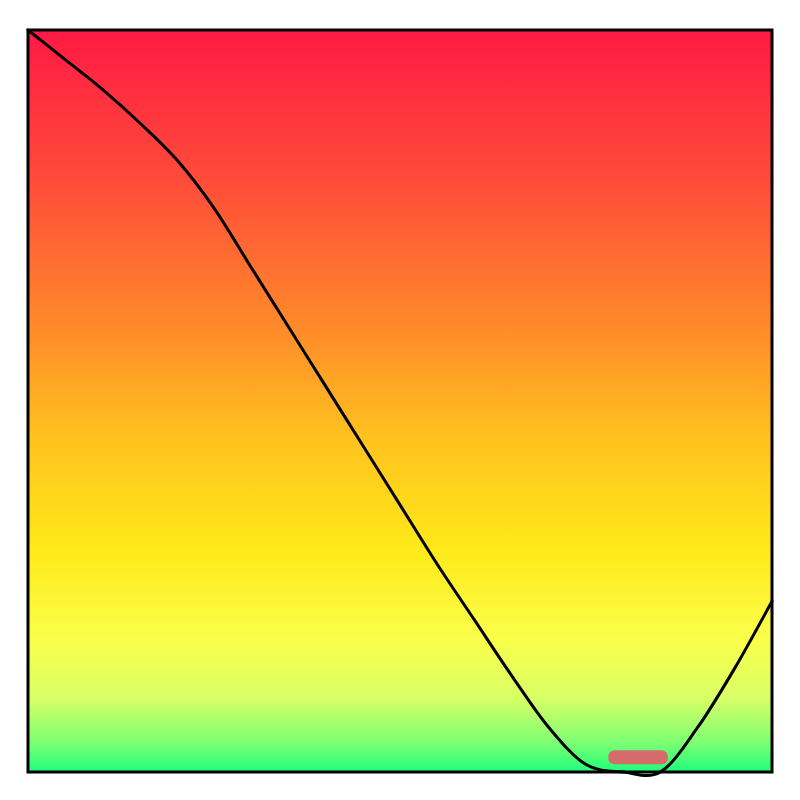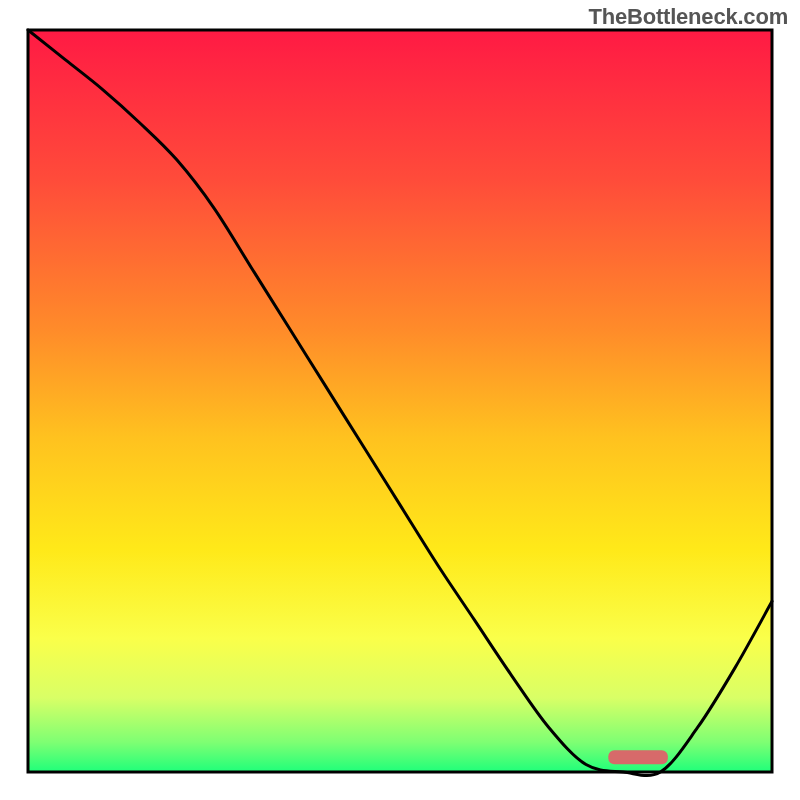--- a/index.html
+++ b/index.html
@@ -28,21 +28,20 @@
   svg {
     position: absolute;
     top: 0;
     left: 0;
   }
 </style>
 </head>
 <body>
 <div class="container">
 
-<div class="watermark">TheBottleneck.com</div>
 
 <svg id="chart-svg" width="800" height="800">
   <defs>
     <linearGradient id="bg-grad" x1="0" y1="0" x2="0" y2="1">
           <stop offset="0%" stop-color="#ff1a44"></stop>
           <stop offset="20%" stop-color="#ff4b3a"></stop>
           <stop offset="40%" stop-color="#ff8a2a"></stop>
           <stop offset="55.00000000000001%" stop-color="#ffc21f"></stop>
           <stop offset="70%" stop-color="#ffe919"></stop>
           <stop offset="82%" stop-color="#faff4a"></stop>

